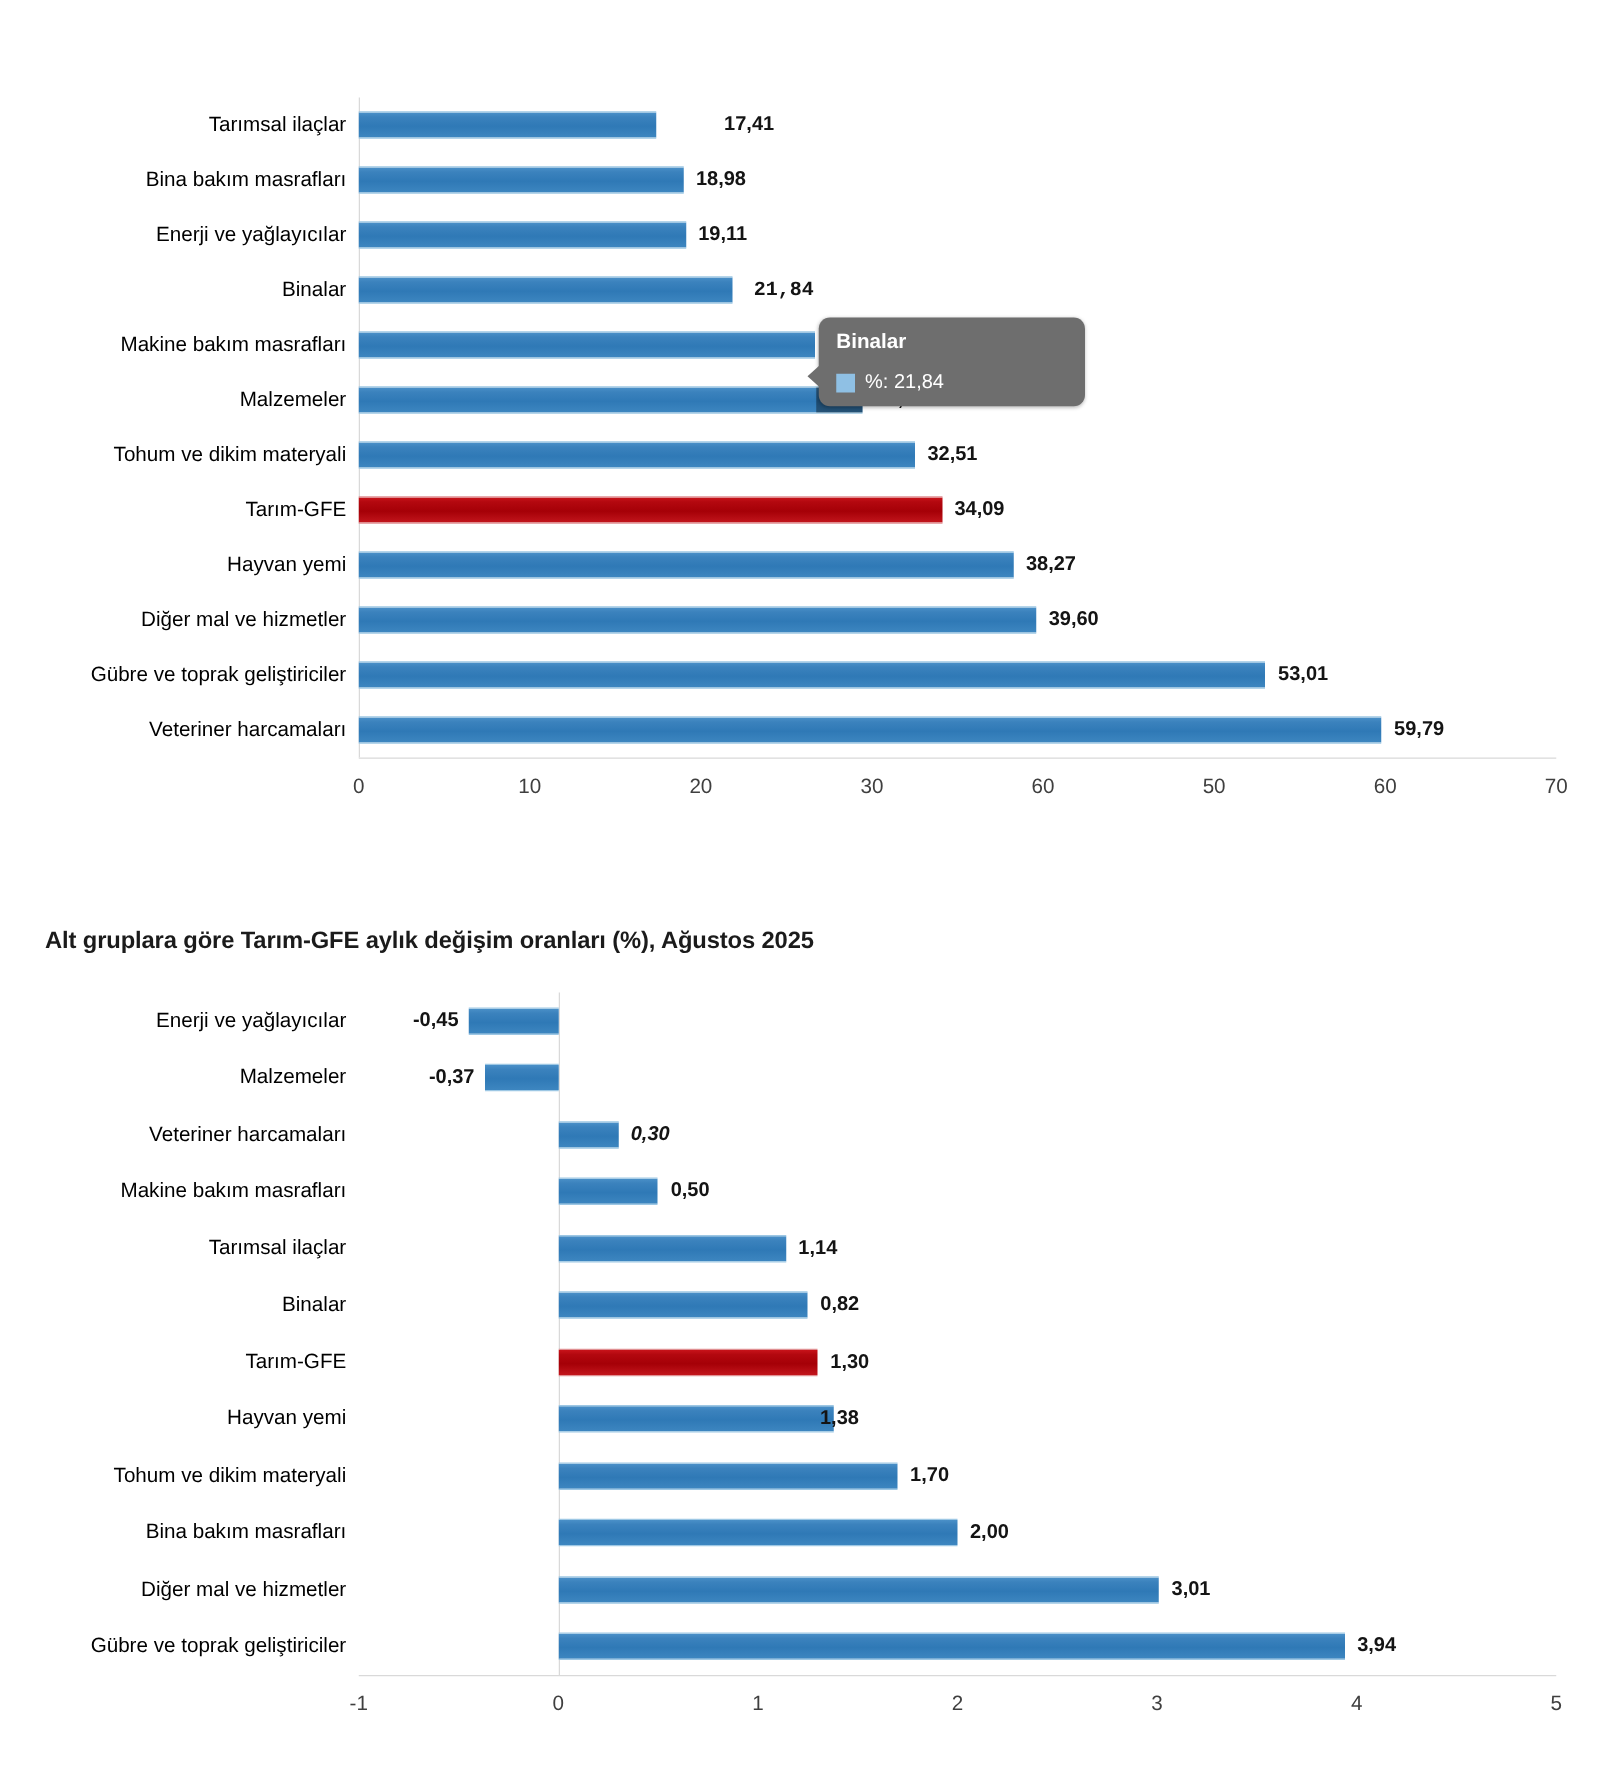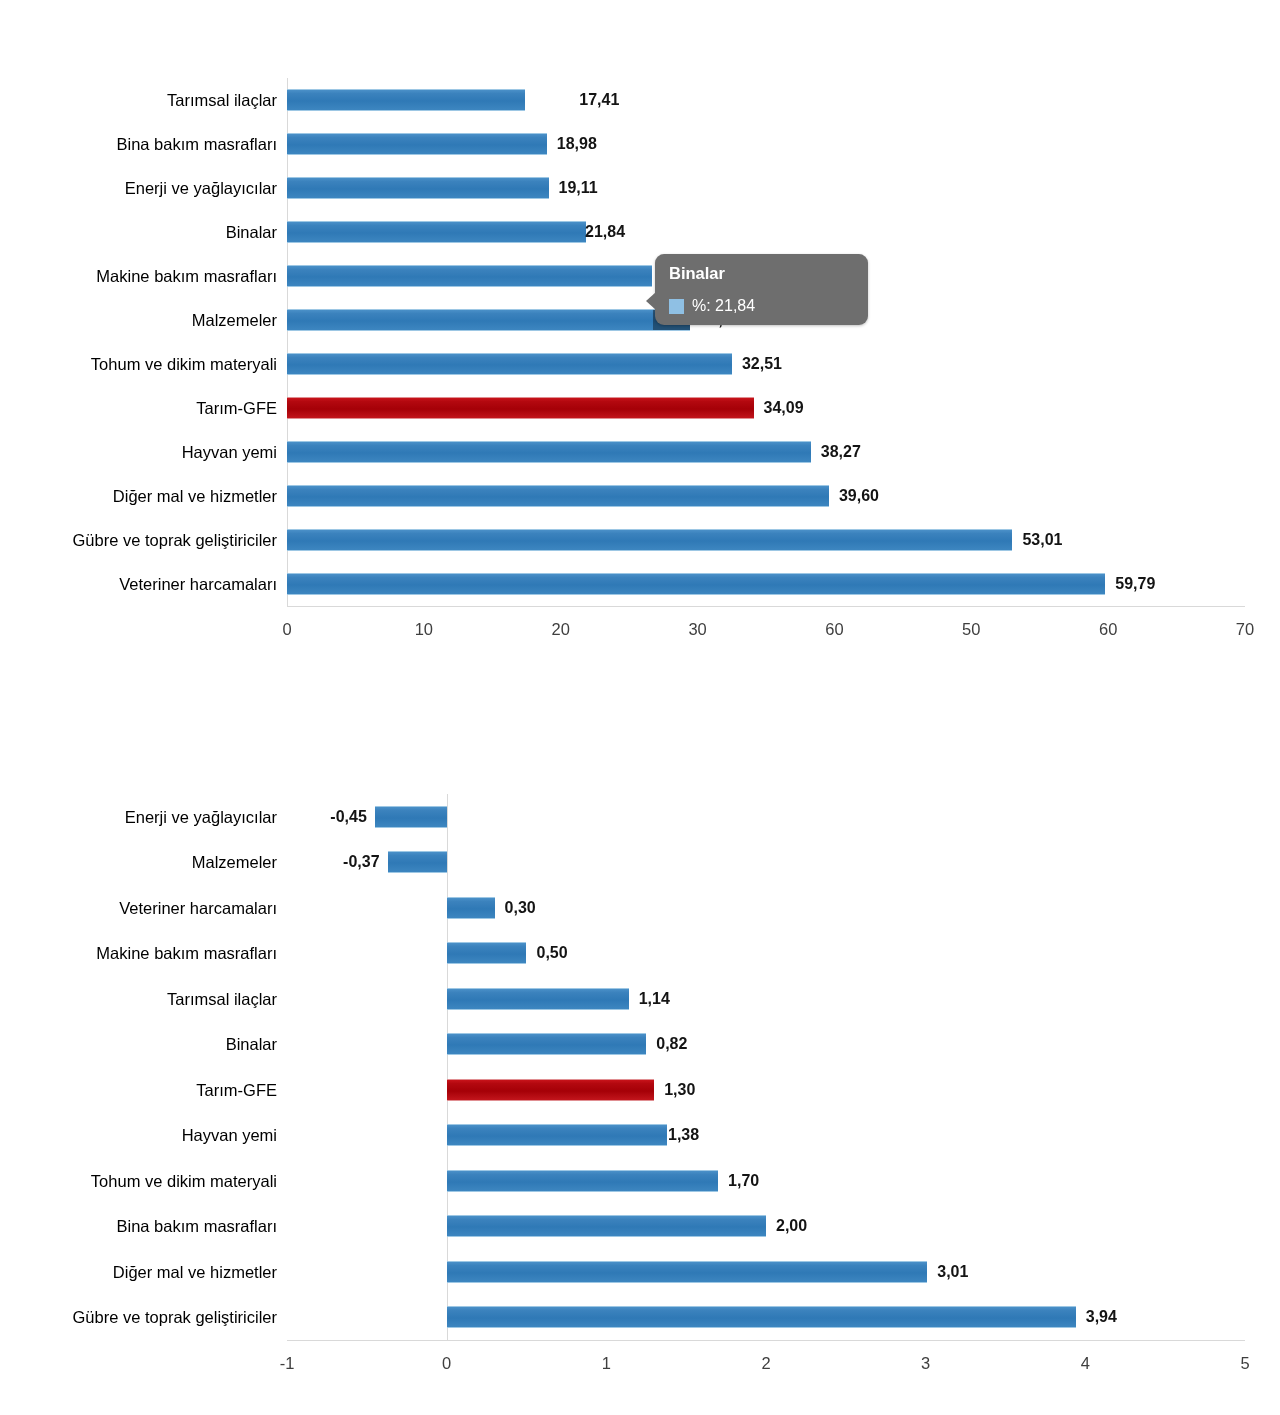--- a/index.html
+++ b/index.html
@@ -174,21 +174,21 @@
             <div class="val-label" style="left: 269.755px;">18,98</div>
           </div>
           <div class="row" style="top: 110px;">
             <div class="cat-label" style="right: 958px; left: auto; margin-right: 10px;">Enerji  ve yağlayıcılar</div>
             <div class="bar" style="left: 0px; width: 261.534px;"></div>
             <div class="val-label" style="left: 271.534px;">19,11</div>
           </div>
           <div class="row" style="top: 154px;">
             <div class="cat-label" style="right: 958px; left: auto; margin-right: 10px;">Binalar</div>
             <div class="bar" style="left: 0px; width: 298.896px;"></div>
-            <div class="val-label" style="left: 298px;">21,84</div>
+            <div class="val-label" style="left: 316px; font-family: Liberation Mono, monospace;">21,84</div>
           </div>
           <div class="row" style="top: 198px;">
             <div class="cat-label" style="right: 958px; left: auto; margin-right: 10px;">Makine bakım masrafları</div>
             <div class="bar" style="left: 0px; width: 364.724px;"></div>
             <div class="val-label" style="left: 374.724px;">26,65</div>
           </div>
           <div class="row" style="top: 242px;">
             <div class="cat-label" style="right: 958px; left: auto; margin-right: 10px;">Malzemeler</div>
             <div class="bar" style="left: 0px; width: 403.455px;">
               <div class="hover-seg" style="right: 0px; width: 37px;"></div>
@@ -244,20 +244,21 @@
       <div class="tt-row">
         <span class="tt-swatch"></span>
         <span>%: 21,84</span>
       </div>
     </div>
   </div>
 </div>
 
 <div class="chart-block" style="position:absolute; left:0; top:722px; width:1280px; height:693px;">
 
+  <div class="chart-title" style="position:absolute; left:36px; top:20px;">Alt gruplara göre Tarım-GFE aylık değişim oranları (%), Ağustos 2025</div>
 
   <div class="plot" style="position:absolute; left:0; top:72px; width:1280px; height:600px;">
 
     <div class="plot-area" style="left:287px; width:958px; top:0; height:546px;">
 
       <div class="axis-line v" style="left:159.67px;"></div>
       <div class="axis-line h" style="top:546px;"></div>
 
       <div id="rows2">
           <div class="row" style="top: 22.75px;">
@@ -266,21 +267,21 @@
             <div class="val-label" style="left: 79.8167px; transform: translate(-100%, -50%);">-0,45</div>
           </div>
           <div class="row" style="top: 68.25px;">
             <div class="cat-label" style="right: 958px; left: auto; margin-right: 10px;">Malzemeler</div>
             <div class="bar" style="left: 100.59px; width: 59.0767px;"></div>
             <div class="val-label" style="left: 92.59px; transform: translate(-100%, -50%);">-0,37</div>
           </div>
           <div class="row" style="top: 113.75px;">
             <div class="cat-label" style="right: 958px; left: auto; margin-right: 10px;">Veteriner harcamaları</div>
             <div class="bar" style="left: 159.667px; width: 47.9px;"></div>
-            <div class="val-label" style="left: 217.567px;">0,30</div>
+            <div class="val-label" style="left: 217.567px; font-style: italic;">0,30</div>
           </div>
           <div class="row" style="top: 159.25px;">
             <div class="cat-label" style="right: 958px; left: auto; margin-right: 10px;">Makine bakım masrafları</div>
             <div class="bar" style="left: 159.667px; width: 79.8333px;"></div>
             <div class="val-label" style="left: 249.5px;">0,50</div>
           </div>
           <div class="row" style="top: 204.75px;">
             <div class="cat-label" style="right: 958px; left: auto; margin-right: 10px;">Tarımsal ilaçlar</div>
             <div class="bar" style="left: 159.667px; width: 182.02px;"></div>
             <div class="val-label" style="left: 351.687px;">1,14</div>
@@ -291,21 +292,21 @@
             <div class="val-label" style="left: 369.25px;">0,82</div>
           </div>
           <div class="row" style="top: 295.75px;">
             <div class="cat-label" style="right: 958px; left: auto; margin-right: 10px;">Tarım-GFE</div>
             <div class="bar red" style="left: 159.667px; width: 207.567px;"></div>
             <div class="val-label" style="left: 377.233px;">1,30</div>
           </div>
           <div class="row" style="top: 341.25px;">
             <div class="cat-label" style="right: 958px; left: auto; margin-right: 10px;">Hayvan yemi</div>
             <div class="bar" style="left: 159.667px; width: 220.34px;"></div>
-            <div class="val-label" style="left: 381px;">1,38</div>
+            <div class="val-label" style="left: 369px;">1,38</div>
           </div>
           <div class="row" style="top: 386.75px;">
             <div class="cat-label" style="right: 958px; left: auto; margin-right: 10px;">Tohum ve dikim materyali</div>
             <div class="bar" style="left: 159.667px; width: 271.433px;"></div>
             <div class="val-label" style="left: 441.1px;">1,70</div>
           </div>
           <div class="row" style="top: 432.25px;">
             <div class="cat-label" style="right: 958px; left: auto; margin-right: 10px;">Bina bakım masrafları</div>
             <div class="bar" style="left: 159.667px; width: 319.333px;"></div>
             <div class="val-label" style="left: 489px;">2,00</div>

